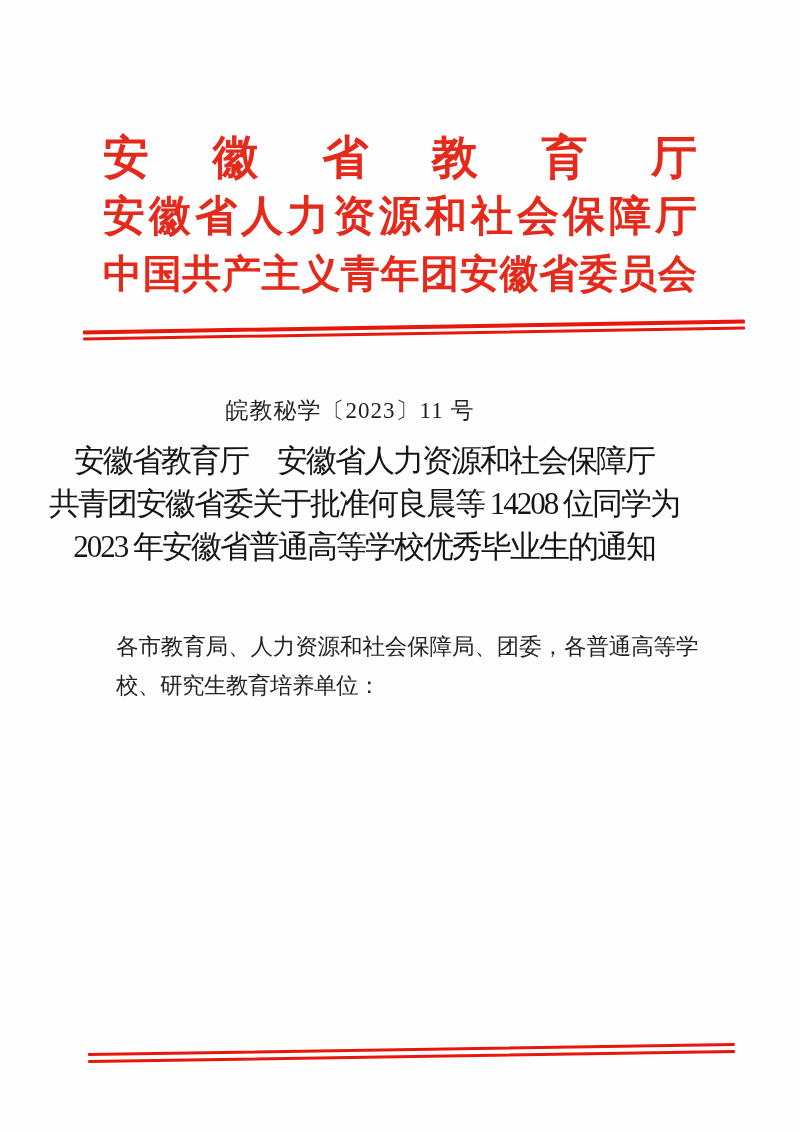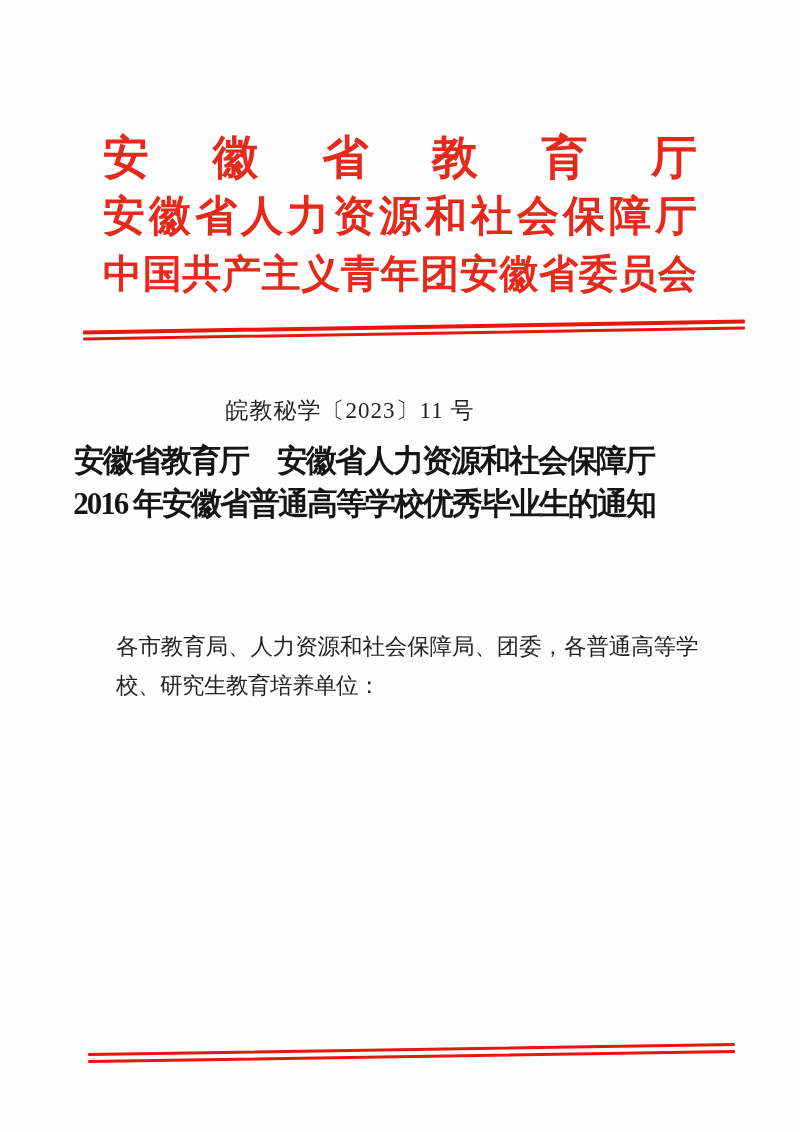--- a/index.html
+++ b/index.html
@@ -63,21 +63,21 @@
     margin-top: 35px;
   }
 
   
   .title {
     position: absolute;
     top: 439px;
     left: 0;
     width: 728px;
     text-align: center;
-    font-weight: bold;
+    font-weight: normal;
     color: #151515;
   }
   .title-line {
     font-size: 31px;
     line-height: 43px;
     letter-spacing: -2px;
     white-space: nowrap;
   }
 
   
@@ -145,21 +145,22 @@
 
   <div class="rule rule-top">
     <div class="bar bar-1"></div>
     <div class="bar bar-2"></div>
   </div>
 
   <div class="doc-no">皖教秘学〔2023〕11 号</div>
 
   <div class="title">
     <div class="title-line">安徽省教育厅　安徽省人力资源和社会保障厅</div>
-    <div class="title-line">2016 年安徽省普通高等学校优秀毕业生的通知</div>
+    <div class="title-line">共青团安徽省委关于批准何良晨等 14208 位同学为</div>
+    <div class="title-line">2023 年安徽省普通高等学校优秀毕业生的通知</div>
   </div>
 
   <div class="body-text">
     <p class="salutation">各市教育局、人力资源和社会保障局、团委，各普通高等学校、研究生教育培养单位：</p>
   </div>
 
   <div class="rule rule-bottom">
     <div class="bar bar-1"></div>
     <div class="bar bar-2"></div>
   </div>

